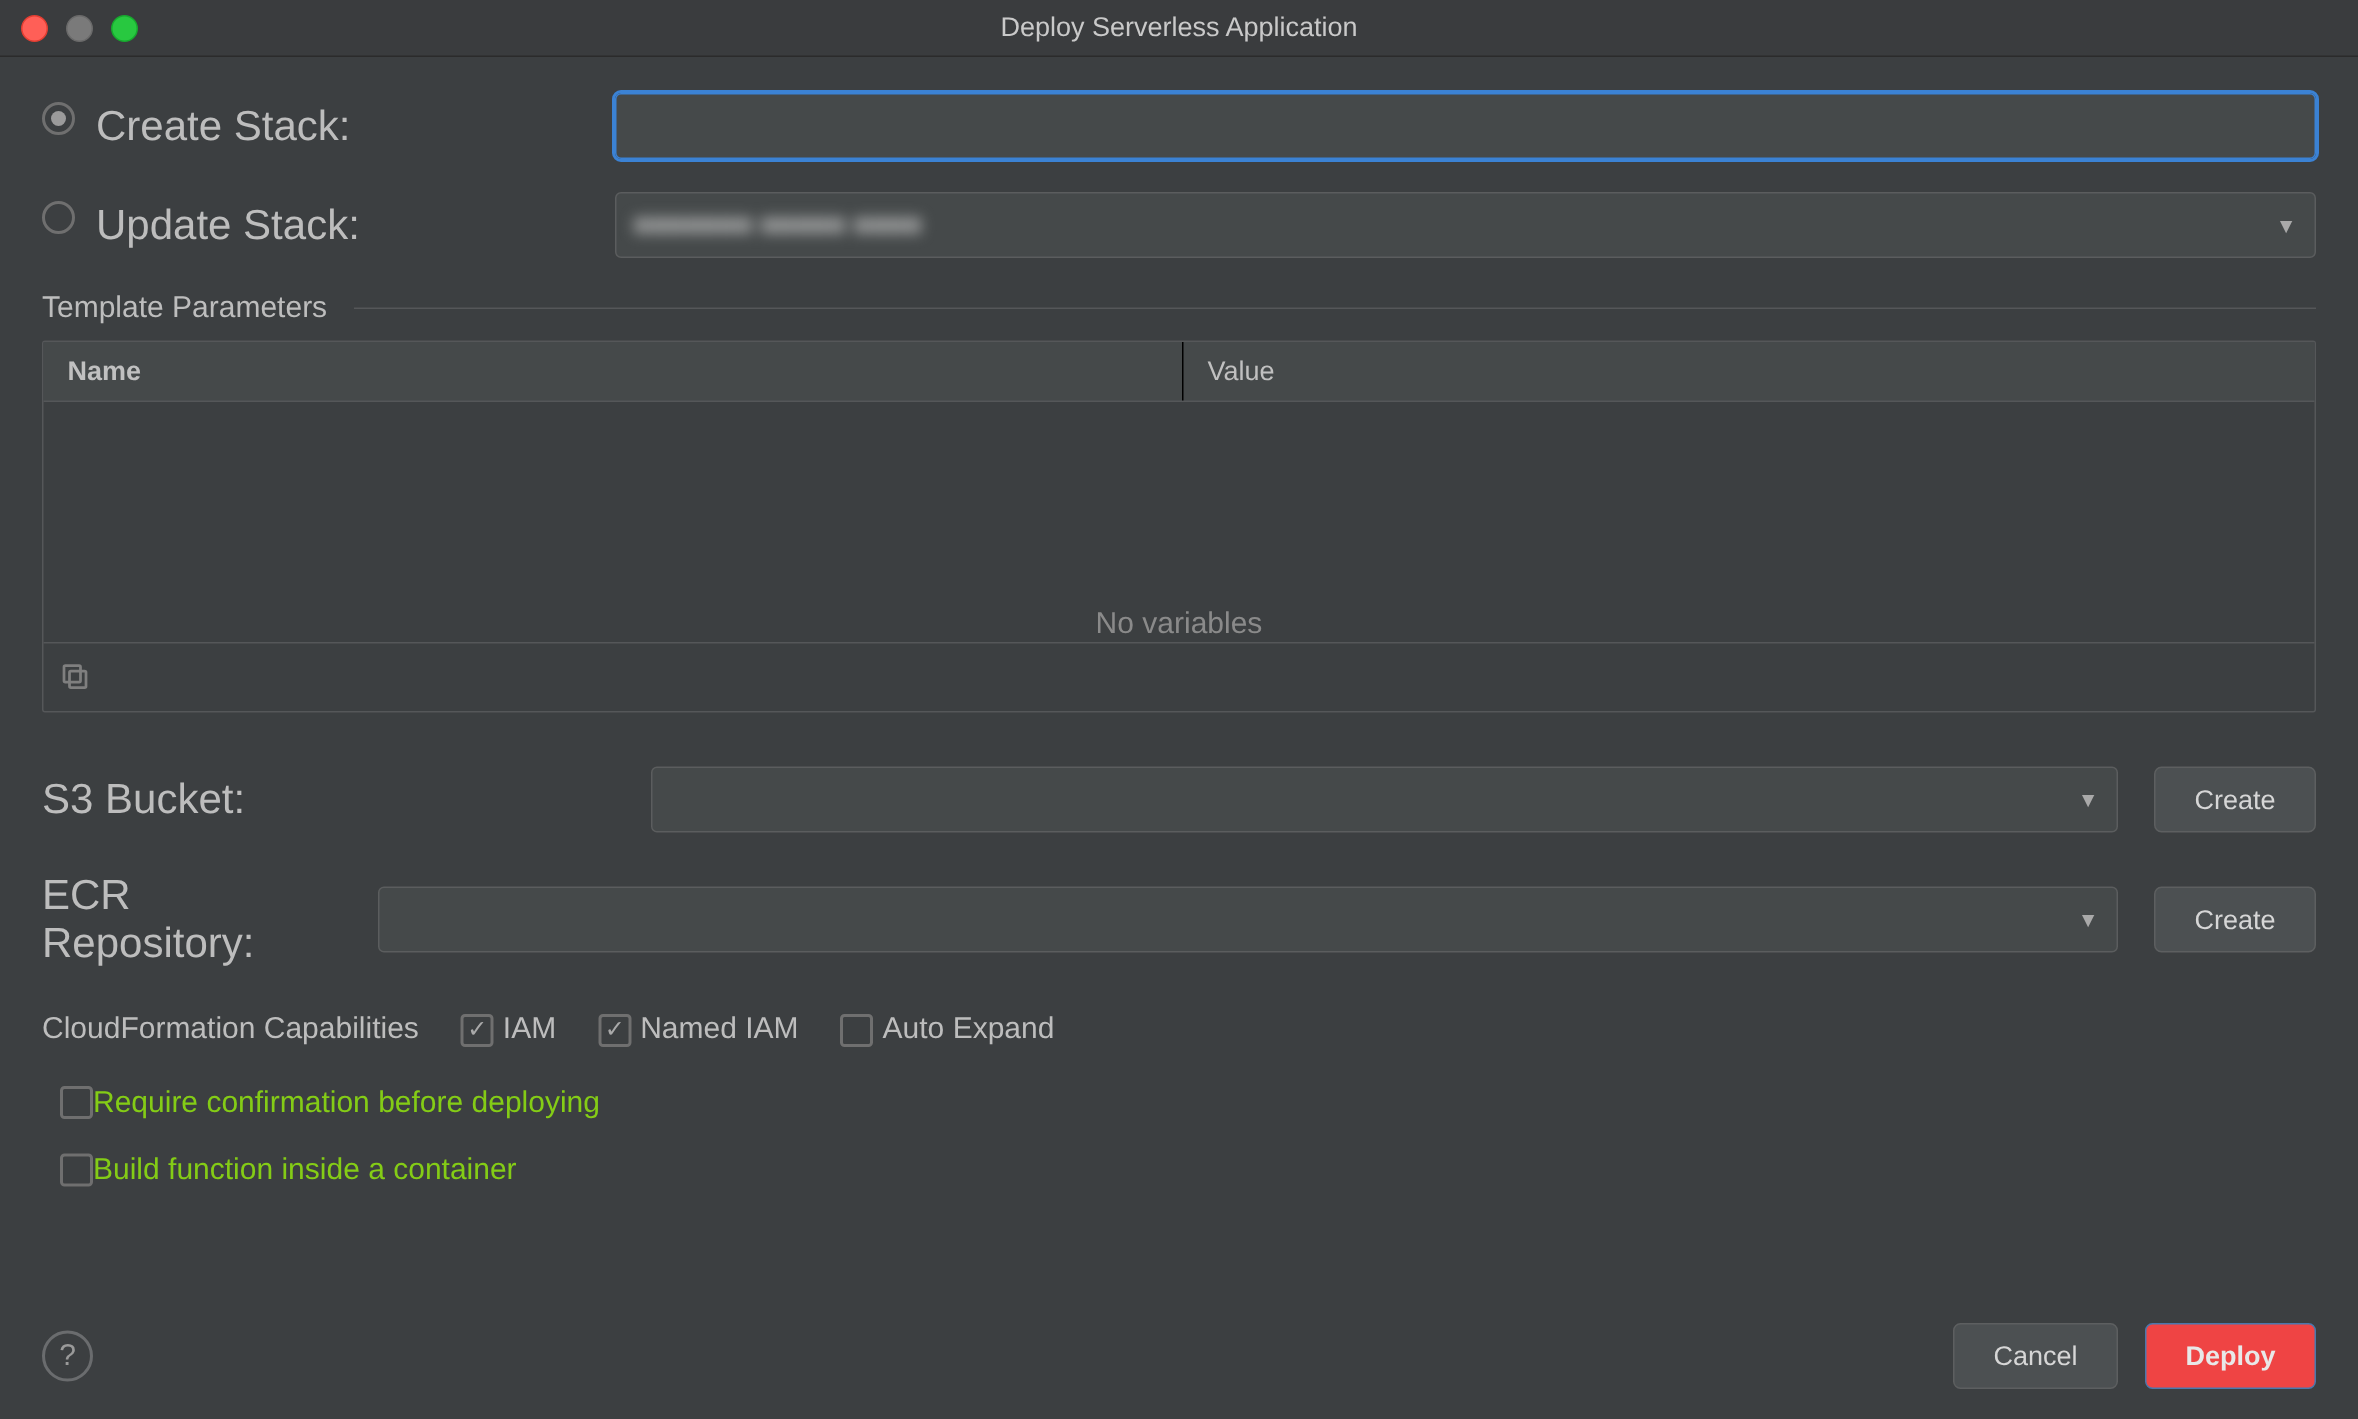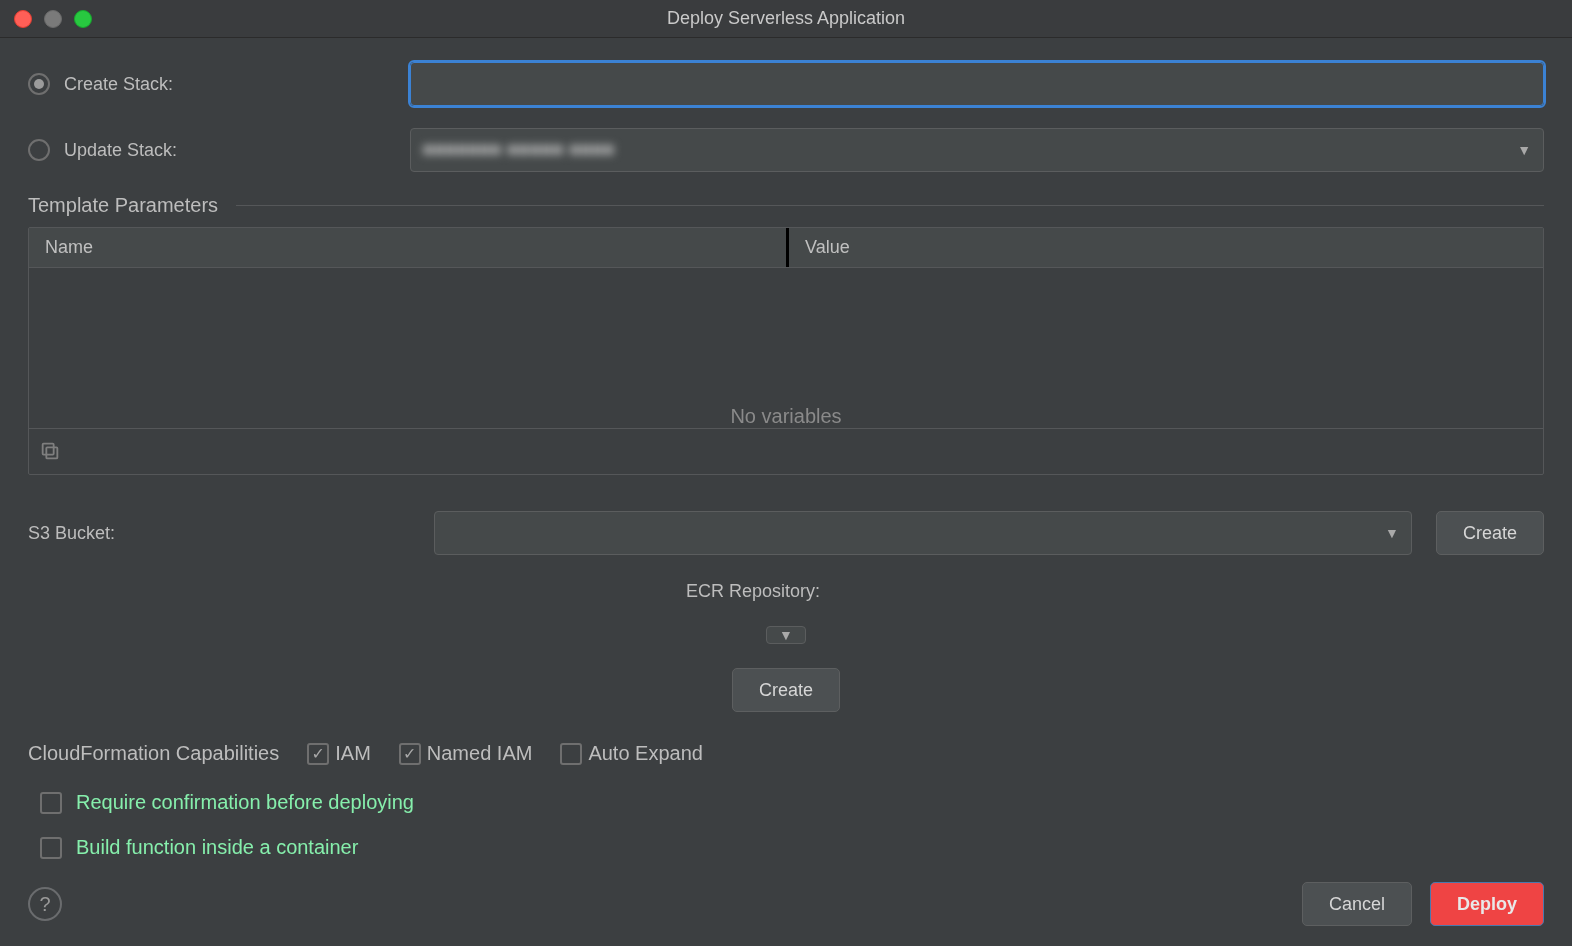--- a/index.html
+++ b/index.html
@@ -46,23 +46,22 @@
 
   
   .row {
     display: flex;
     align-items: center;
     margin-bottom: 22px;
   }
   .label-col {
     width: 382px;
     display: flex;
-    align-items: center;
     gap: 14px;
-    font-size: 18px;
+    font-size: 28px;
     color: #bdbdbd;
   }
 
   .radio {
     width: 22px; height: 22px; border-radius: 50%;
     border: 2px solid #6f6f6f;
     background: #3c3f41;
     display: flex; align-items: center; justify-content: center;
     cursor: pointer;
   }
@@ -140,23 +139,23 @@
     height: 40px;
     align-items: center;
   }
   .param-head .cell {
     padding: 0 16px;
     color: #c0c0c0;
     font-size: 18px;
   }
   .param-head .cell:first-child {
     width: 760px;
-    border-right: 3px solid #000000;
+    border-right: 1px solid #000000;
     height: 100%;
-    display: flex; align-items: center;
+    display: flex; align-items: center; font-weight: bold;
   }
   .param-body {
     height: 160px;
     display: flex;
     align-items: flex-end;
     justify-content: center;
     color: #8a8a8a;
     font-size: 20px;
   }
   .param-toolbar {
@@ -220,24 +219,24 @@
   .checkbox.checked::after {
     content: "✓";
     color: #a9a9a9;
     font-size: 16px;
     line-height: 1;
   }
   .check-item {
     display: flex; align-items: center; gap: 6px;
   }
   .option-row {
-    display: flex; align-items: flex-end; gap: 14px;
+    display: flex; align-items: flex-start; 
     margin-top: 26px;
     font-size: 20px;
-    color: #86efac;
+    color: #84cc16;
     padding-left: 12px;
   }
 
   
   .footer {
     position: absolute;
     bottom: 20px;
     left: 28px;
     right: 28px;
     display: flex;
@@ -313,21 +312,21 @@
     <div class="label-col" style="width:382px;">
       <span>S3 Bucket:</span>
     </div>
     <div class="select">
       <span></span>
       <span class="caret">▼</span>
     </div>
     <button class="btn">Create</button>
   </div>
 
-  <div class="ecr-row" style="margin-top:26px;flex-direction:column;">
+  <div class="ecr-row" style="margin-top:26px;">
     <div class="label-col" style="width:200px;">
       <span>ECR Repository:</span>
     </div>
     <div class="select" style="flex:1;">
       <span></span>
       <span class="caret">▼</span>
     </div>
     <button class="btn">Create</button>
   </div>
 

